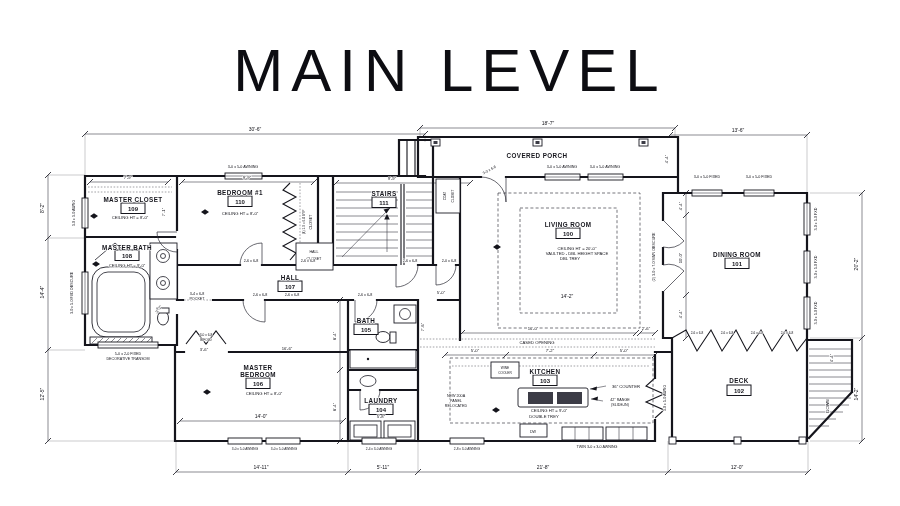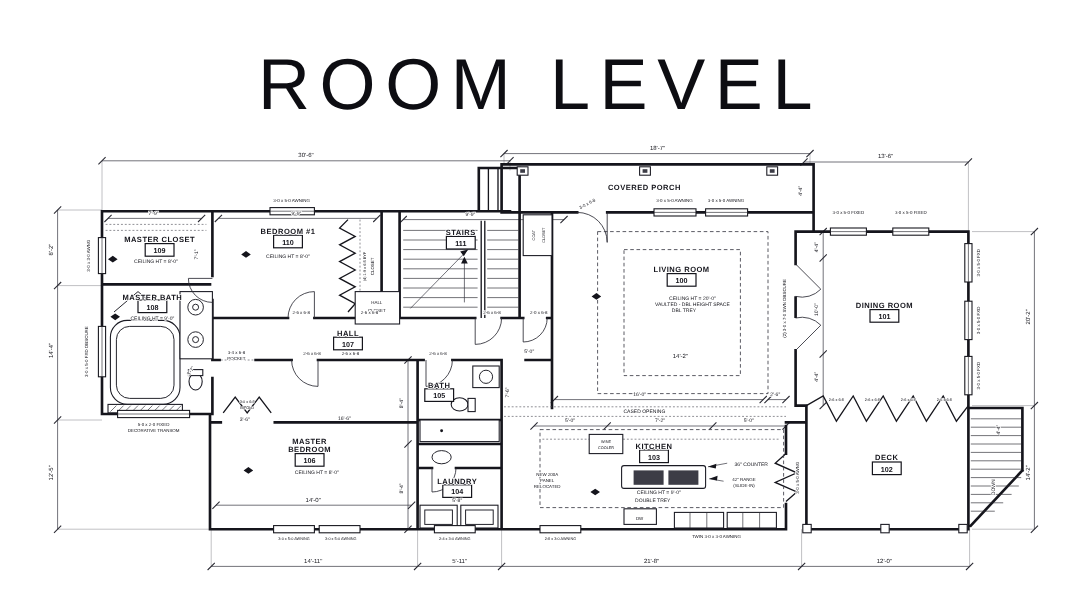--- a/index.html
+++ b/index.html
@@ -28,21 +28,21 @@
   .room{font-size:6.3px;font-weight:bold;letter-spacing:.4px}
   .num{font-size:6px;font-weight:bold}
   .dim{font-size:5px}
   .sm{font-size:4.2px}
   .xs{font-size:3.7px}
   .xxs{font-size:3.2px;stroke-width:.8px}
 </style>
 </head>
 <body>
 
-<h1 class="title">ROOM LEVEL</h1>
+<h1 class="title">MAIN LEVEL</h1>
 
 <svg width="900" height="506" viewBox="0 0 900 506">
 
   <g>
     <path class="xl" d="M85,134V176 M425,134V142 M420,128V137 M675,128V137 M807,135V193 M48,175H85 M48,238H85 M48,350H85 M48,441H175 M862,193H810 M862,338H810 M862,441H810 M176,441V472 M348,441V472 M418,441V472 M668,441V472 M808,441V472"></path>
     <path class="dl" d="M85,134H425 M420,128H675 M670,135H807 M48,175V441 M862,193V441 M176,472H808 M445,355H655 M462,333H636 M640,333H655 M180,421H343 M340,300V441 M686,193V338 M90,182H168 M182,182H314 M336,183H470"></path>
     <path class="tk" d="M82,137l6,-6 M422,137l6,-6 M417,131l6,-6 M672,131l6,-6 M667,138l6,-6 M804,138l6,-6 M45,178l6,-6 M45,241l6,-6 M45,353l6,-6 M45,444l6,-6 M859,196l6,-6 M859,341l6,-6 M859,444l6,-6 M173,475l6,-6 M345,475l6,-6 M415,475l6,-6 M665,475l6,-6 M805,475l6,-6 M442,358l6,-6 M503,358l6,-6 M591,358l6,-6 M652,358l6,-6 M459,336l6,-6 M633,336l6,-6 M637,336l6,-6 M652,336l6,-6 M177,424l6,-6 M340,424l6,-6 M337,303l6,-6 M337,373l6,-6 M337,444l6,-6 M683,196l6,-6 M683,218l6,-6 M683,298l6,-6 M683,341l6,-6 M87,185l6,-6 M165,185l6,-6 M179,185l6,-6 M311,185l6,-6 M333,186l6,-6 M467,186l6,-6"></path>
   </g>
 
   <g>

